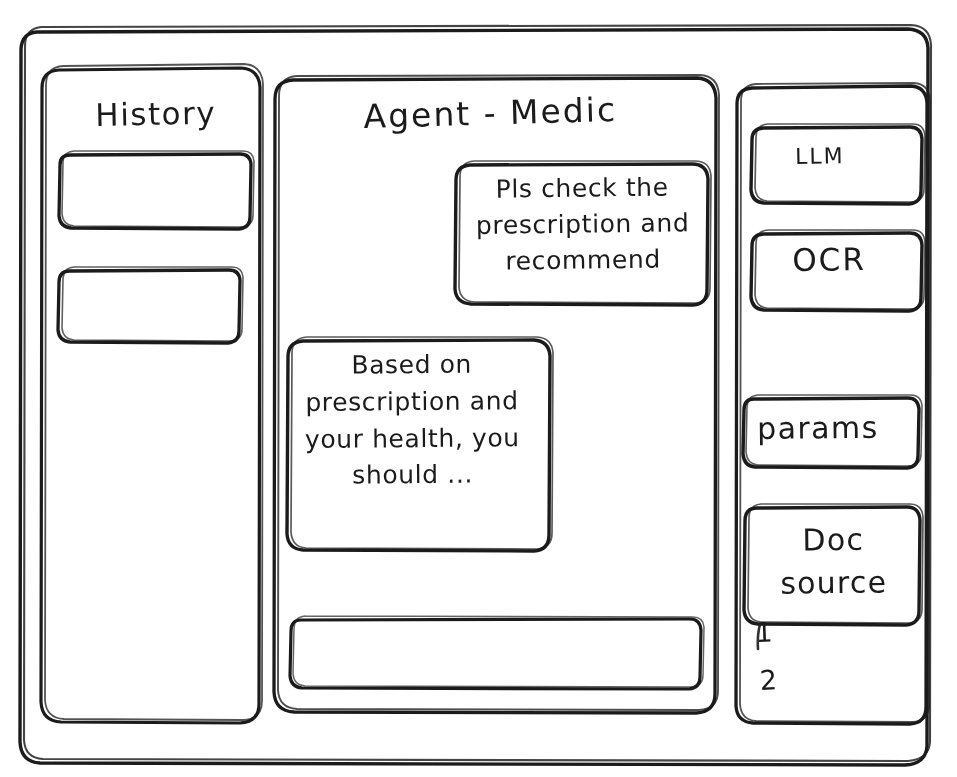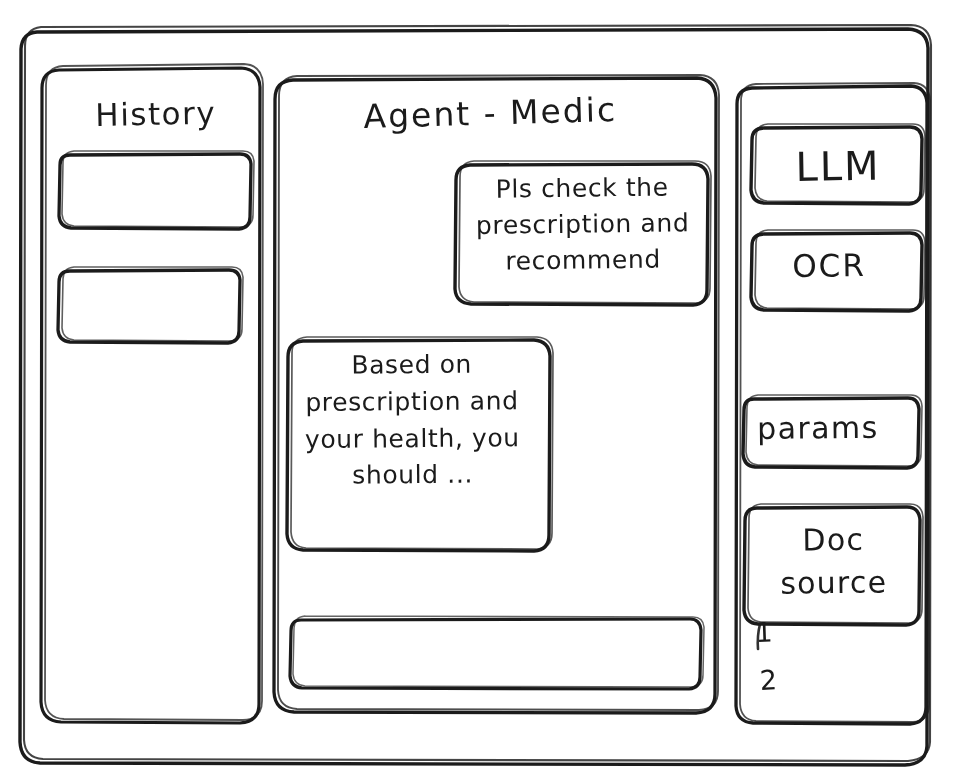--- a/index.html
+++ b/index.html
@@ -89,28 +89,28 @@
     line-height: 1.47;
     text-align: center;
     white-space: normal;
     letter-spacing: 0.6px;
     transform: rotate(-0.5deg);
   }
 
   #tool-llm-label {
     left: 795px;
     top: 144px;
-    font-size: 40px;
+    font-size: 22px;
     letter-spacing: 2px;
     transform: rotate(-1deg);
   }
 
   #tool-ocr-label {
     left: 792px;
-    top: 248px;
+    top: 242px;
     font-size: 31px;
     letter-spacing: 2px;
     transform: rotate(-0.8deg);
   }
 
   #tool-params-label {
     left: 757px;
     top: 411px;
     font-size: 30px;
     letter-spacing: 1.4px;

